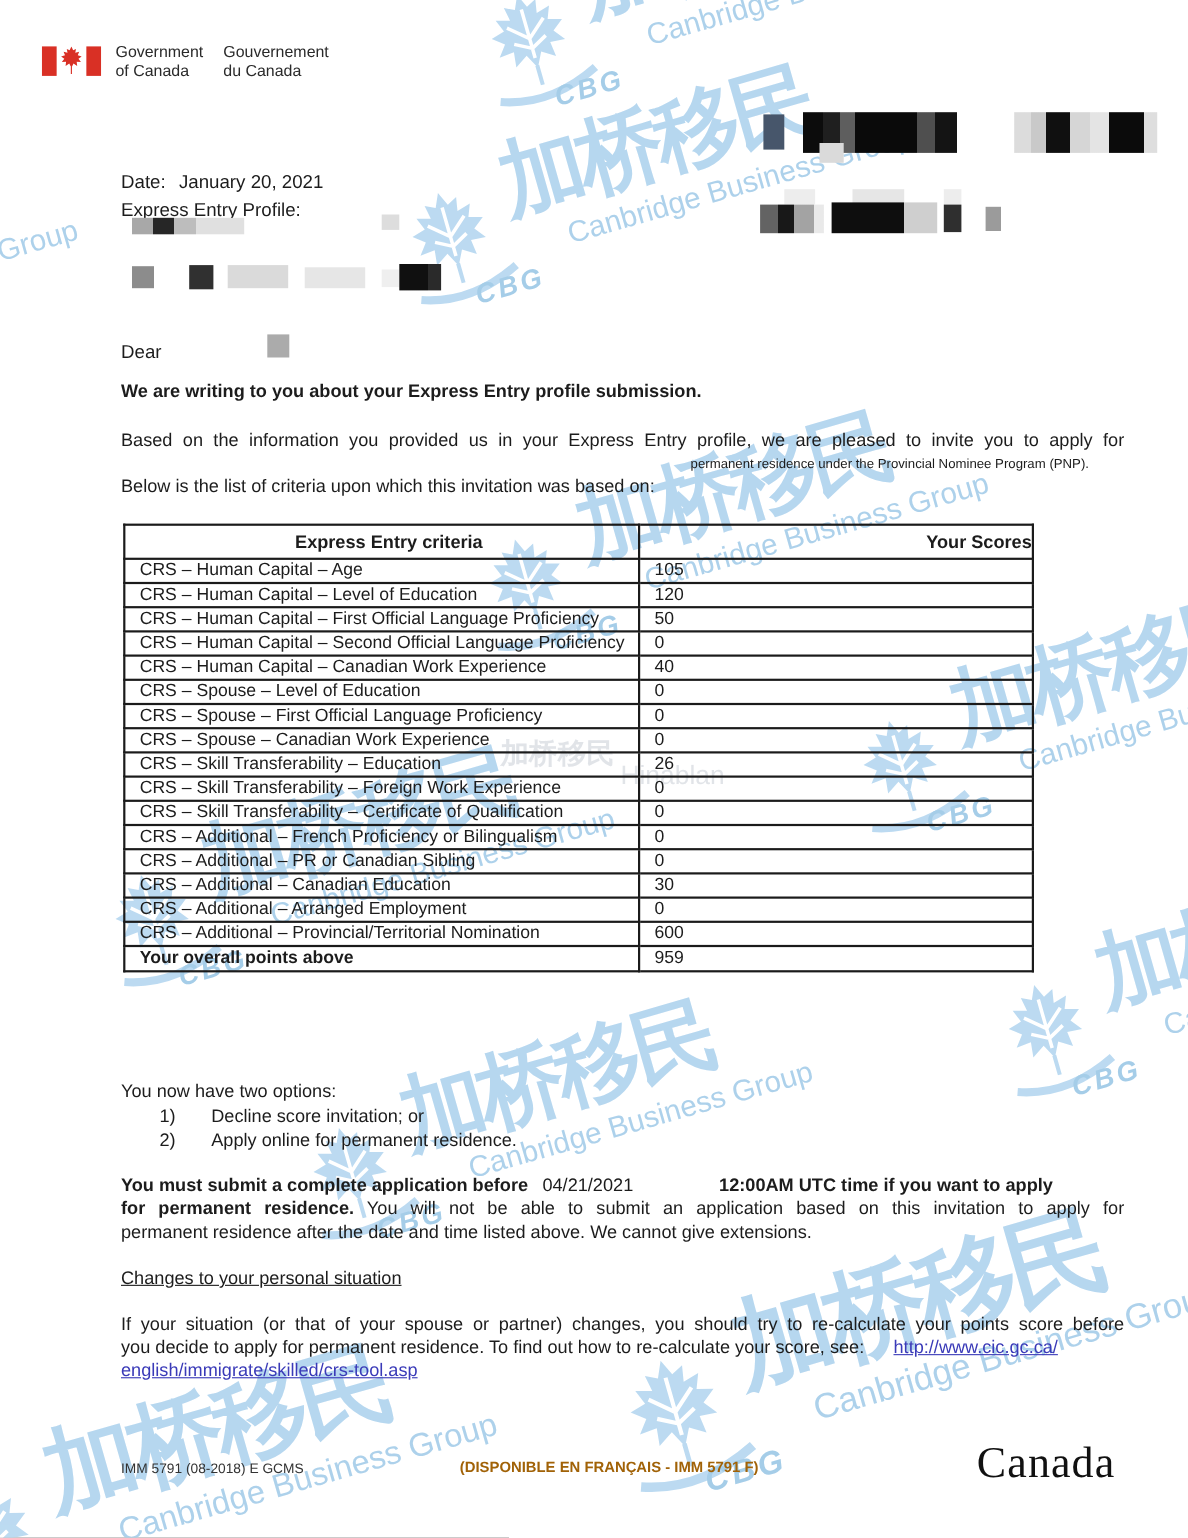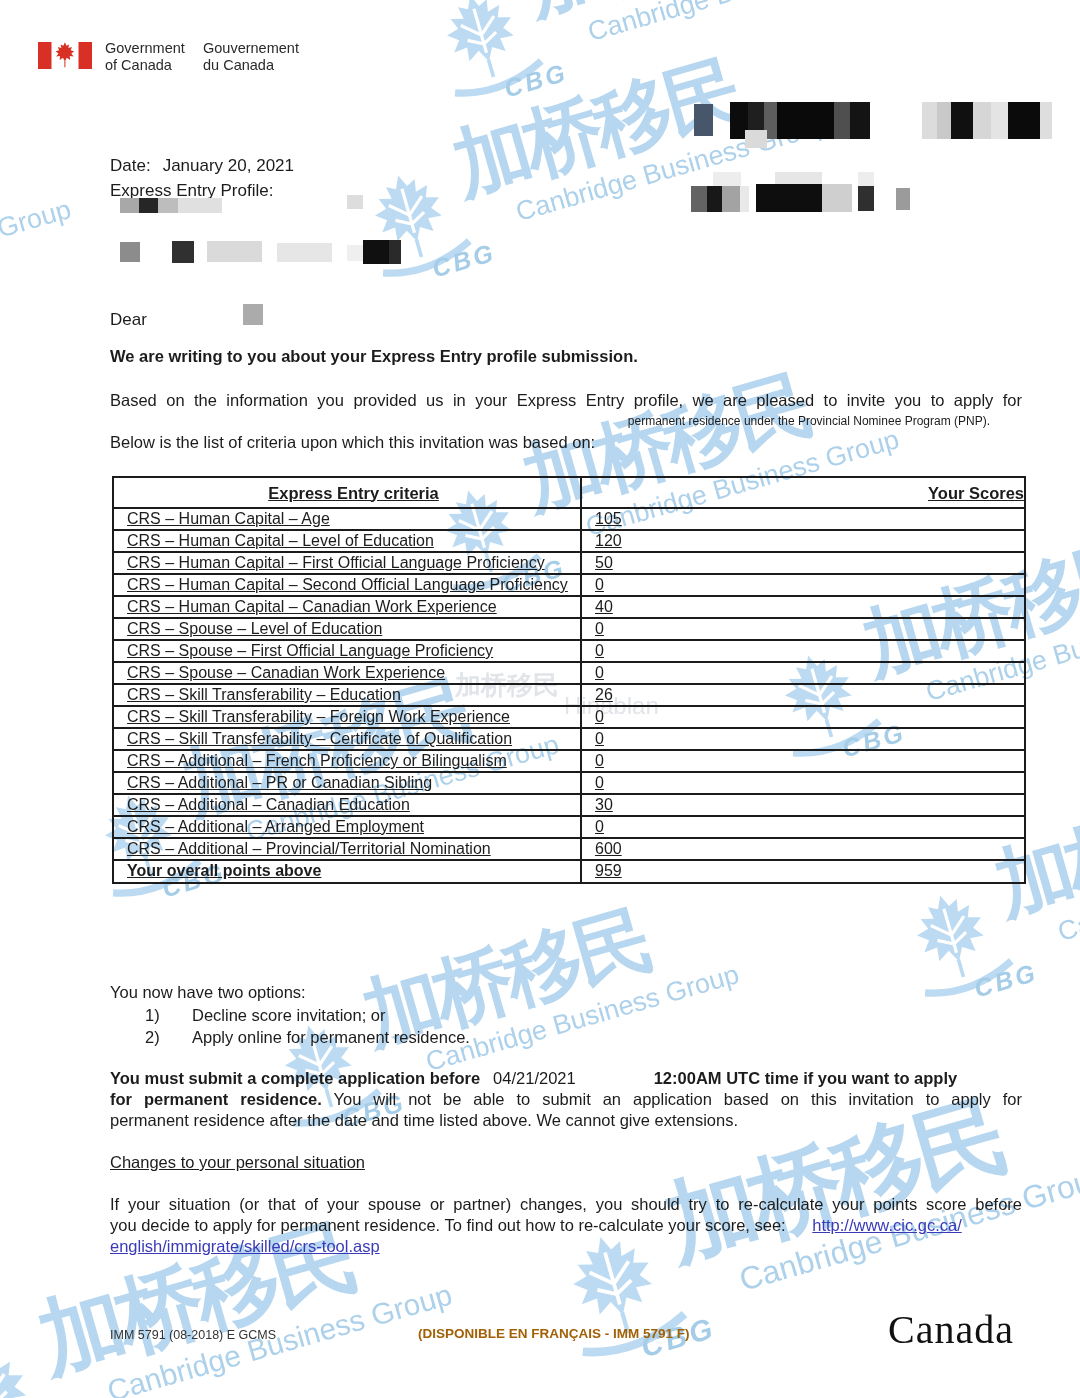--- a/index.html
+++ b/index.html
@@ -20,21 +20,21 @@
   .rd{position:absolute;z-index:2;}
   
   .gov-text{font-size:14.5px;line-height:17px;color:#2a2a2a;}
   
   .body-line{width:912px;font-size:16.5px;line-height:21.5px;}
   .just{text-align:justify;text-align-last:justify;}
   .bold{font-weight:bold;}
   .u{text-decoration:underline;}
   a.doclink{color:#3a3ab8;text-decoration:underline;}
   
-  table.scores{border-collapse:collapse;width:914px;background:transparent;text-decoration:underline;}
+  table.scores{border-collapse:collapse;width:828px;background:transparent;}
   table.scores th,table.scores td{border:2px solid #1b1b1b;font-size:16px;padding:0 0 0 13px;
       vertical-align:top;line-height:20px;background:transparent;}
   table.scores th{font-size:16.5px;font-weight:bold;height:29px;vertical-align:middle;}
   th.score-h{text-align:right;padding:0;}
   td.crit{width:453px;}
   table.scores td{height:20px;}
   td.two{height:41px;}
   tr.total td{font-weight:bold;height:21px;}
   tr.total td.score-v{font-weight:normal;}
   

